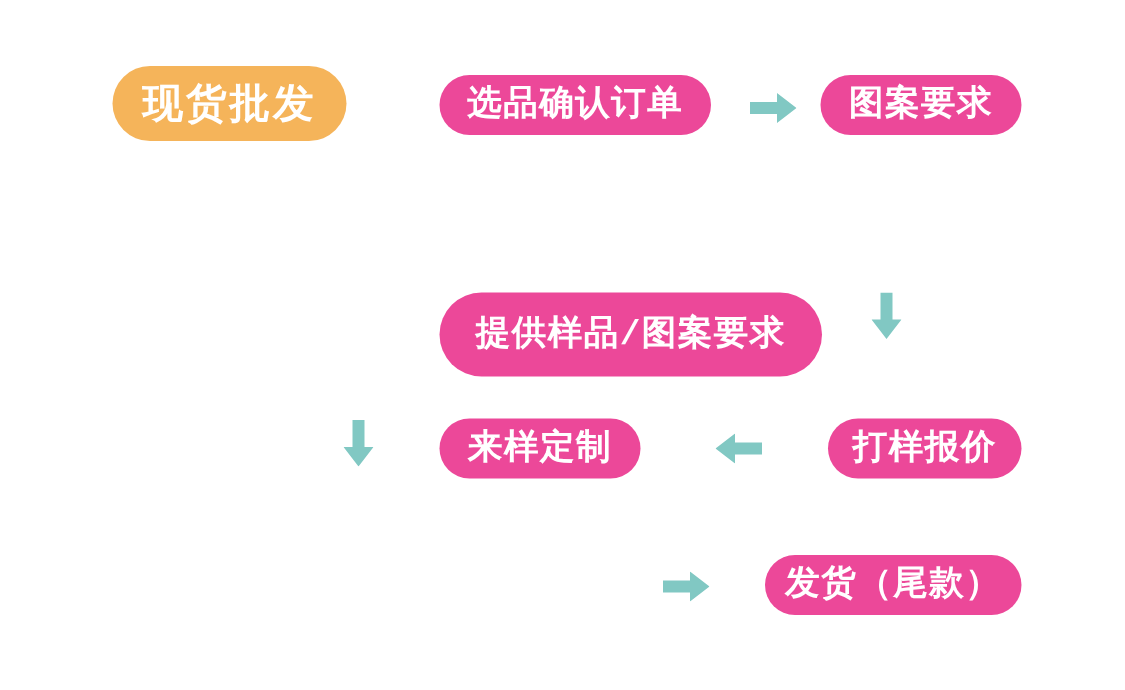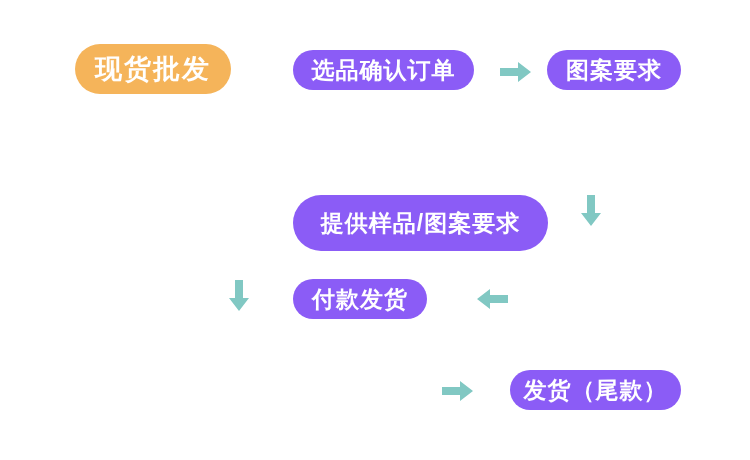--- a/index.html
+++ b/index.html
@@ -34,22 +34,23 @@
     line-height: 1;
     text-align: right;
     user-select: none;
   }
   .pill.orange {
     background: #f5b45a;
     font-size: 27px;
     letter-spacing: 2px;
   }
   .pill.teal {
-    background: #8b5cf6;
+    background: #ec4899;
     font-size: 23px;
+    font-family: Liberation Mono, monospace;
   }
   .arrow {
     position: absolute;
     display: block;
   }
   .arrow svg {
     display: block;
     width: 100%;
     height: 100%;
   }
@@ -79,28 +80,29 @@
       <path d="M6 0 L14 0 L14 18 L20 18 L10 31 L0 18 L6 18 Z" fill="#81c8c3"></path>
     </svg>
   </span>
 
   <span class="arrow" style="left:229px; top:280px; width:20px; height:31px;">
     <svg viewBox="0 0 20 31" xmlns="http://www.w3.org/2000/svg" aria-hidden="true">
       <path d="M6 0 L14 0 L14 18 L20 18 L10 31 L0 18 L6 18 Z" fill="#81c8c3"></path>
     </svg>
   </span>
 
-  <div class="pill teal" style="left:293px; top:279px; width:134px; height:40px;">付款发货</div>
+  <div class="pill teal" style="left:293px; top:279px; width:134px; height:40px;">来样定制</div>
 
   <span class="arrow" style="left:477px; top:289px; width:31px; height:20px;">
     <svg viewBox="0 0 31 20" xmlns="http://www.w3.org/2000/svg" aria-hidden="true">
       <path d="M31 6 L13 6 L13 0 L0 10 L13 20 L13 14 L31 14 Z" fill="#81c8c3"></path>
     </svg>
   </span>
 
+  <div class="pill teal" style="left:552px; top:279px; width:129px; height:40px;">打样报价</div>
 
 
   <span class="arrow" style="left:442px; top:381px; width:31px; height:20px;">
     <svg viewBox="0 0 31 20" xmlns="http://www.w3.org/2000/svg" aria-hidden="true">
       <path d="M0 6 L18 6 L18 0 L31 10 L18 20 L18 14 L0 14 Z" fill="#81c8c3"></path>
     </svg>
   </span>
 
   <div class="pill teal" style="left:510px; top:370px; width:171px; height:40px;">发货（尾款）</div>
 

